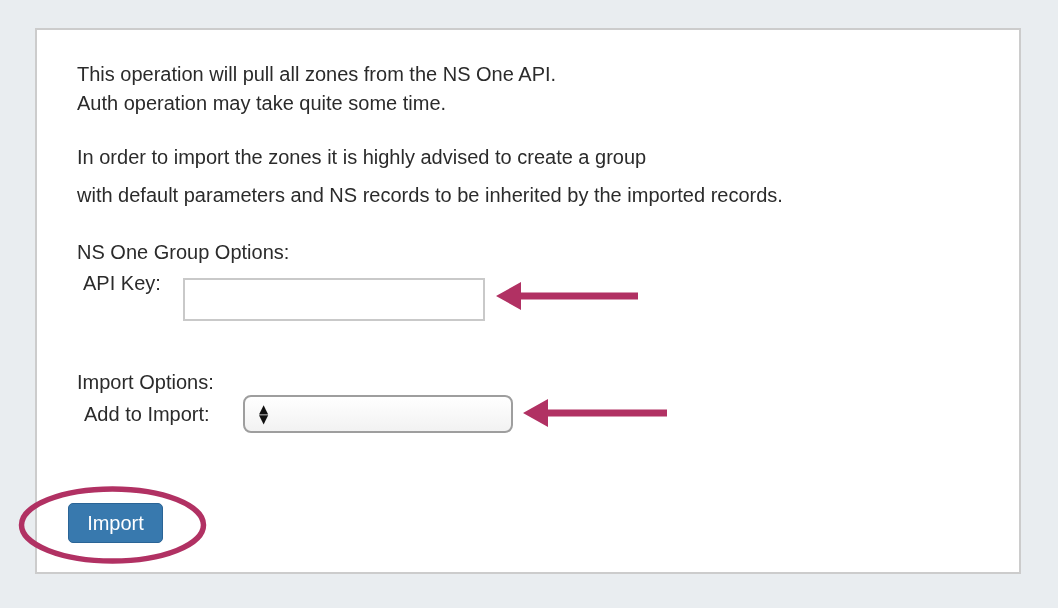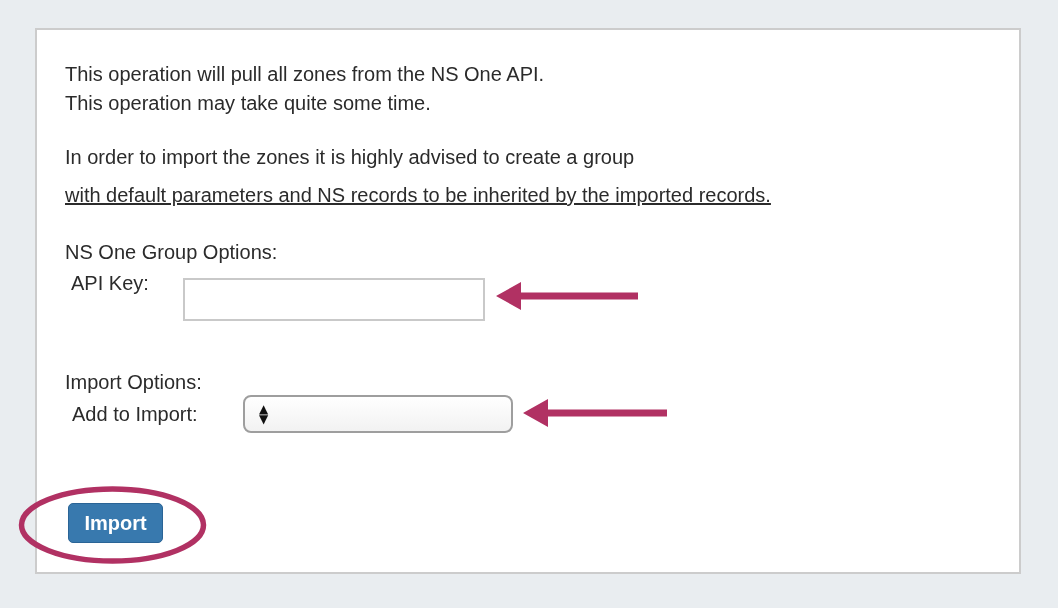--- a/index.html
+++ b/index.html
@@ -23,25 +23,26 @@
     height: 546px;
     box-sizing: border-box;
     background: #ffffff;
     border: 2px solid #cccccc;
   }
   .txt {
     position: absolute;
     font-size: 20px;
     line-height: 29px;
     white-space: nowrap;
+    margin-left: 12px;
   }
   .intro-line-1 { left: 65px; top: 60px; }
   .intro-line-2 { left: 65px; top: 89px; }
   .intro-line-3 { left: 65px; top: 143px; }
-  .intro-line-4 { left: 65px; top: 181px; text-decoration: underline; }
+  .intro-line-4 { left: 65px; top: 181px; }
   .auth-heading   { left: 65px; top: 238px; }
   .import-heading { left: 65px; top: 368px; }
   .api-key-label {
     left: 71px; top: 262px;
     height: 43px; line-height: 43px;
   }
   .group-label {
     left: 72px; top: 395px;
     height: 38px; line-height: 38px;
   }
@@ -93,37 +94,36 @@
     box-sizing: border-box;
     background: #3879ae;
     border: 1px solid #2a6496;
     border-radius: 5px;
     color: #ffffff;
     font-family: "Liberation Sans", sans-serif;
     font-size: 20px;
     text-align: center;
     cursor: pointer;
     padding: 3px;
-    font-weight: bold;
   }
   .annotation-overlay {
     position: absolute;
     left: 0; top: 0;
     width: 1058px; height: 608px;
     pointer-events: none;
     z-index: 10;
   }
 </style>
 </head>
 <body>
 
 <div class="panel"></div>
 
 <div class="txt intro-line-1">This operation will pull all zones from the NS One API.</div>
-<div class="txt intro-line-2">This operation may take quite some time.</div>
+<div class="txt intro-line-2">Auth operation may take quite some time.</div>
 <div class="txt intro-line-3">In order to import the zones it is highly advised to create a group</div>
 <div class="txt intro-line-4">with default parameters and NS records to be inherited by the imported records.</div>
 
 <div class="txt auth-heading">NS One Group Options:</div>
 <div class="txt api-key-label">API Key:</div>
 <input type="text" class="api-key-input" value="" style="">
 
 <div class="txt import-heading">Import Options:</div>
 <div class="txt group-label">Add to Import:</div>
 <div class="group-select">

